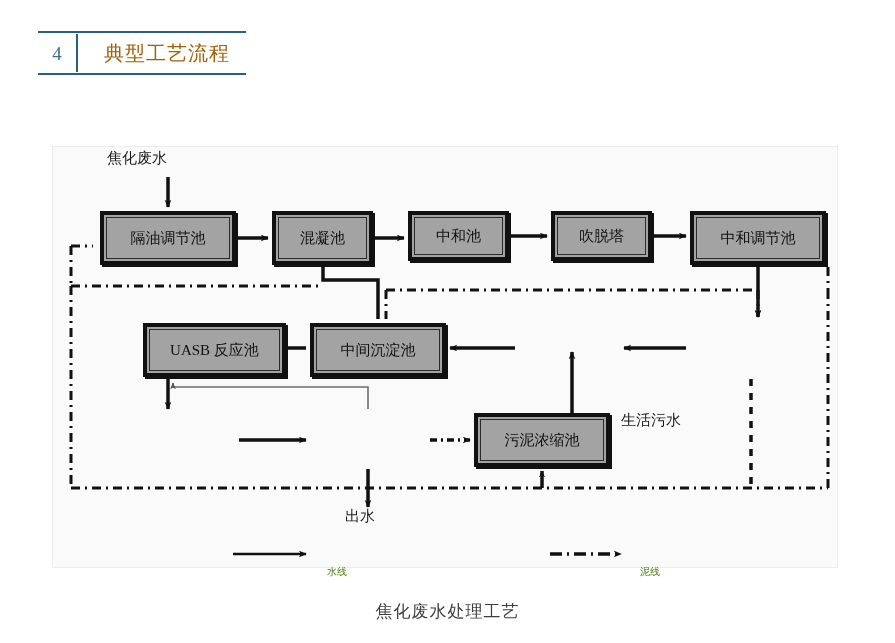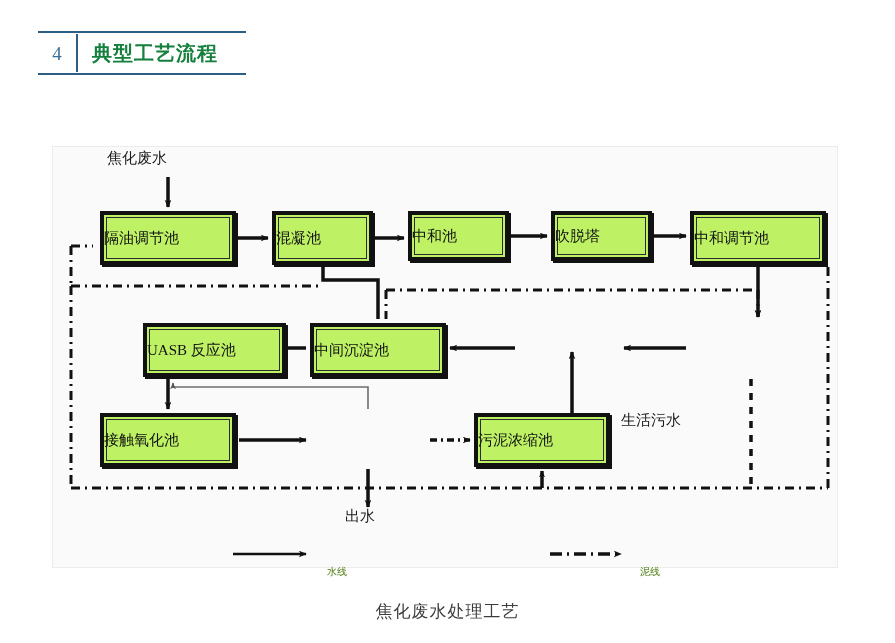--- a/index.html
+++ b/index.html
@@ -25,44 +25,44 @@
     font-size:19px;color:#3b6f96;
     font-family:"Liberation Serif","DejaVu Serif",serif;
     line-height:1;
   }
   #section-divider{
     width:2px;align-self:stretch;
     background:#2d5e84;
     margin:1px 0;
   }
   #section-title{
-    flex:1;padding-left:14px;
-    font-size:20px;font-weight:bold;
-    color:#15803d;
+    flex:1;padding-left:26px;
+    font-size:20px;font-weight:normal;
+    color:#a16207;
     letter-spacing:1px;
     white-space:nowrap;
   }
 
   
   #diagram{
     position:absolute;left:52px;top:146px;
     width:786px;height:422px;
     background:#fafafa;
     border:1px solid #ececec;
     box-sizing:border-box;
   }
   #diagram-svg{position:absolute;left:0;top:0;width:786px;height:422px;}
 
   
   .pbox{
     position:absolute;
-    background:#bef264;
+    background:#a3a3a3;
     border:4px solid #111111;
     box-sizing:border-box;
-    display:flex;align-items:center;justify-content:flex-start;
+    display:flex;align-items:center;justify-content:center;
     box-shadow:2px 2px 0 0 #111111;
   }
   .pbox .inner{
     position:absolute;left:2px;top:2px;right:2px;bottom:2px;
     border:1px solid #2b2b2b;
     box-sizing:border-box;
     pointer-events:none;
   }
   .pbox span.lbl{
     position:relative;z-index:2;
@@ -213,24 +213,20 @@
     <span class="lbl serif">UASB 反应池</span>
   </div>
 
   <div class="pbox" style="left:257px;top:176px;width:136px;height:54px;">
     <div class="inner"></div>
     <span class="lbl">中间沉淀池</span>
   </div>
 
 
 
-  <div class="pbox" style="left:47px;top:266px;width:136px;height:54px;">
-    <div class="inner"></div>
-    <span class="lbl">接触氧化池</span>
-  </div>
 
 
   <div class="pbox" style="left:421px;top:266px;width:136px;height:54px;">
     <div class="inner"></div>
     <span class="lbl">污泥浓缩池</span>
   </div>
 
   <span class="dlabel" style="left:54px;top:2px;">焦化废水</span>
   <span class="dlabel" style="left:568px;top:264px;">生活污水</span>
   <span class="dlabel" style="left:292px;top:360px;">出水</span>

